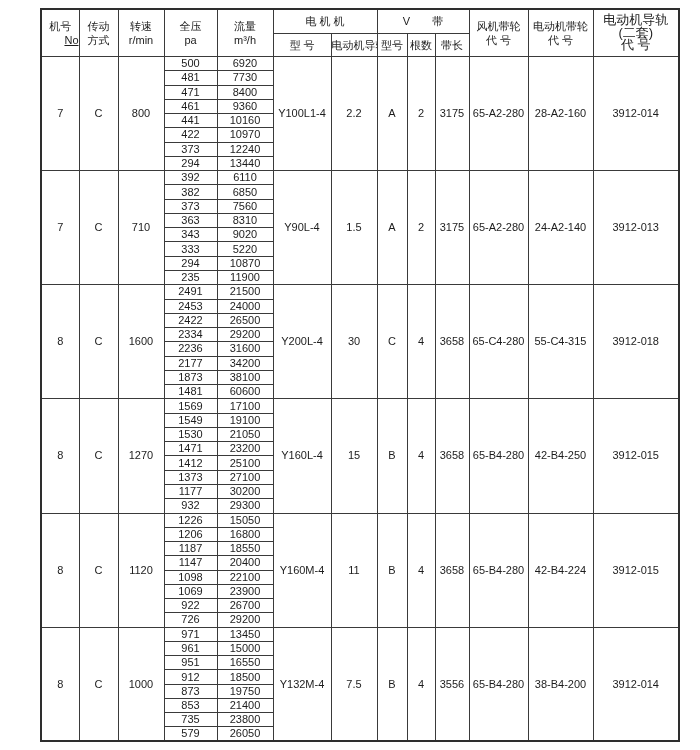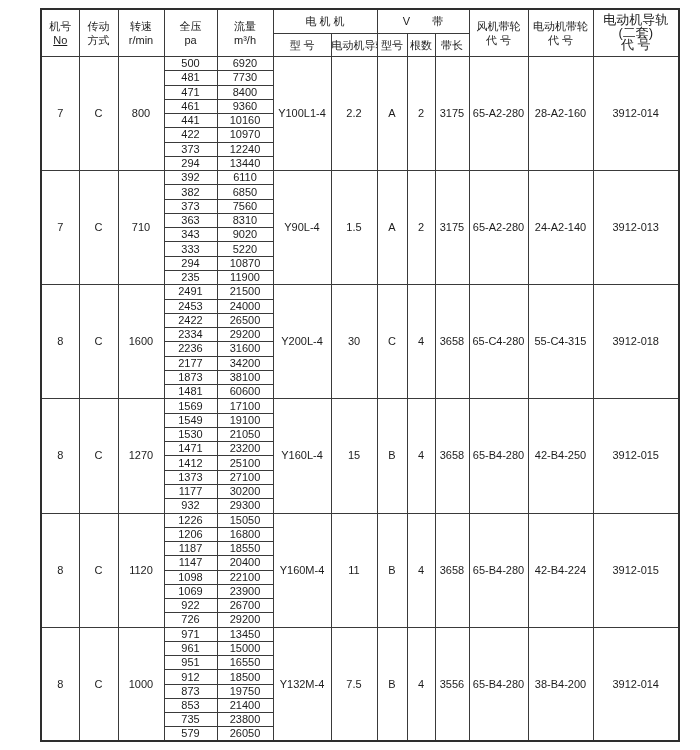--- a/index.html
+++ b/index.html
@@ -42,21 +42,21 @@
   }
   thead th {
     font-size: 11.5px;
     line-height: 13.5px;
   }
   thead tr.h1 th { height: 23px; }
   thead tr.h2 th { height: 22px; font-family: Liberation Serif, serif; }
   tbody tr { height: 14.27px; }
   .two-line div { line-height: 14px; }
   .three-line div { line-height: 12.5px; font-size: 13px; }
-  .u { text-decoration: underline; }
+  .u { text-decoration: underline; text-align: right; }
 </style>
 </head>
 <body>
 
 <div class="page">
   <table class="spec">
     <colgroup>
       <col style="width:38px">
         <col style="width:39px">
         <col style="width:46px">

